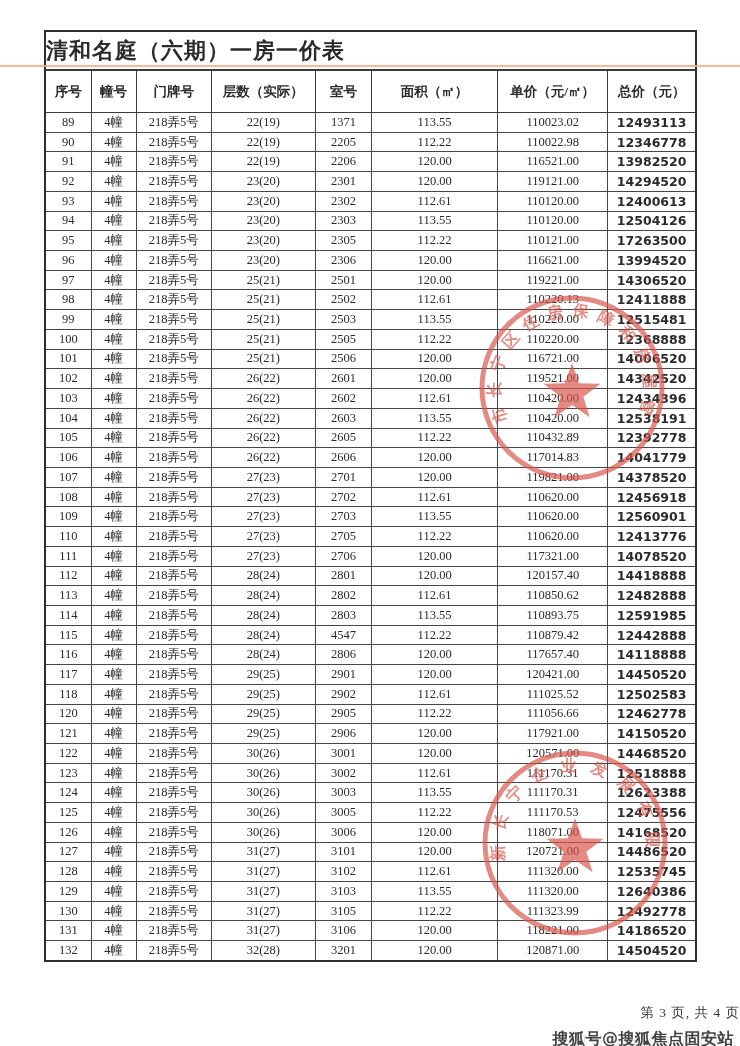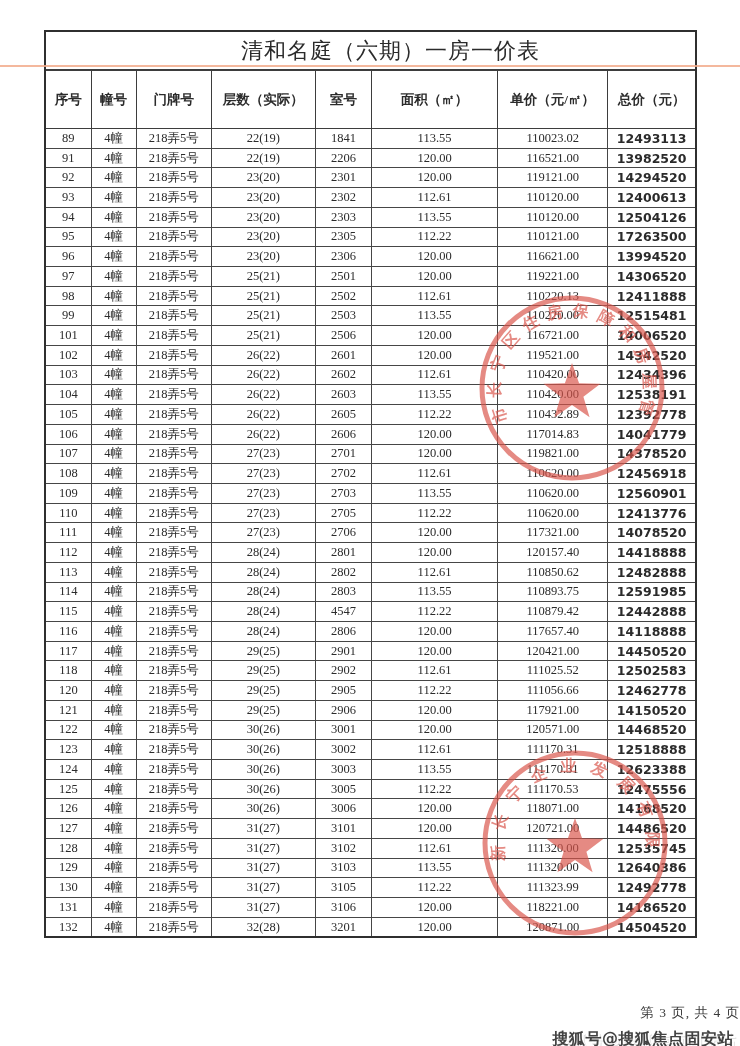--- a/index.html
+++ b/index.html
@@ -9,29 +9,29 @@
   }
   .accent-line{
     position:absolute;left:0;top:65px;width:740px;height:2px;
     background:#f2ac8c;opacity:.85;z-index:6;pointer-events:none;
   }
   .sheet{
     position:absolute;left:44px;top:30px;width:653px;
     border:2px solid #2f2f2f;background:#fff;box-sizing:border-box;z-index:1;
   }
   .sheet-title{
-    height:37px;line-height:37px;text-align:center;font-weight:normal;
-    font-size:22px;letter-spacing:1px;border-bottom:1px solid #3d3d3d;padding-left:40px;
+    height:37px;line-height:37px;text-align:left;font-weight:bold;
+    font-size:22px;letter-spacing:1px;border-bottom:1px solid #3d3d3d;
   }
   table.price{
     border-collapse:collapse;table-layout:fixed;width:100%;
   }
   table.price th{
     height:41px;font-size:13.5px;font-weight:bold;text-align:center;
-    border:1px solid #3d3d3d;padding:8px;
+    border:1px solid #3d3d3d;padding:0;
   }
   table.price td{
     height:18.73px;font-size:12.5px;text-align:center;vertical-align:middle;
     border:1px solid #464646;padding:0;white-space:nowrap;
   }
   table.price td.total{
     font-family:"DejaVu Sans","Liberation Sans",sans-serif;font-size:12.5px;font-weight:bold;
   }
   table.price tr > *:first-child{border-left:none;}
   table.price tr > *:last-child{border-right:none;}
@@ -86,26 +86,36 @@
           <th>单价（元/㎡）</th>
           <th>总价（元）</th>
         </tr>
     </thead>
     <tbody>
         <tr>
           <td>89</td>
           <td>4幢</td>
           <td>218弄5号</td>
           <td>22(19)</td>
-          <td>1841</td>
+          <td>1371</td>
           <td>113.55</td>
           <td>110023.02</td>
           <td class="total">12493113</td>
         </tr>
         <tr>
+          <td>90</td>
+          <td>4幢</td>
+          <td>218弄5号</td>
+          <td>22(19)</td>
+          <td>2205</td>
+          <td>112.22</td>
+          <td>110022.98</td>
+          <td class="total">12346778</td>
+        </tr>
+        <tr>
           <td>91</td>
           <td>4幢</td>
           <td>218弄5号</td>
           <td>22(19)</td>
           <td>2206</td>
           <td>120.00</td>
           <td>116521.00</td>
           <td class="total">13982520</td>
         </tr>
         <tr>
@@ -180,20 +190,30 @@
         </tr>
         <tr>
           <td>99</td>
           <td>4幢</td>
           <td>218弄5号</td>
           <td>25(21)</td>
           <td>2503</td>
           <td>113.55</td>
           <td>110220.00</td>
           <td class="total">12515481</td>
+        </tr>
+        <tr>
+          <td>100</td>
+          <td>4幢</td>
+          <td>218弄5号</td>
+          <td>25(21)</td>
+          <td>2505</td>
+          <td>112.22</td>
+          <td>110220.00</td>
+          <td class="total">12368888</td>
         </tr>
         <tr>
           <td>101</td>
           <td>4幢</td>
           <td>218弄5号</td>
           <td>25(21)</td>
           <td>2506</td>
           <td>120.00</td>
           <td>116721.00</td>
           <td class="total">14006520</td>

